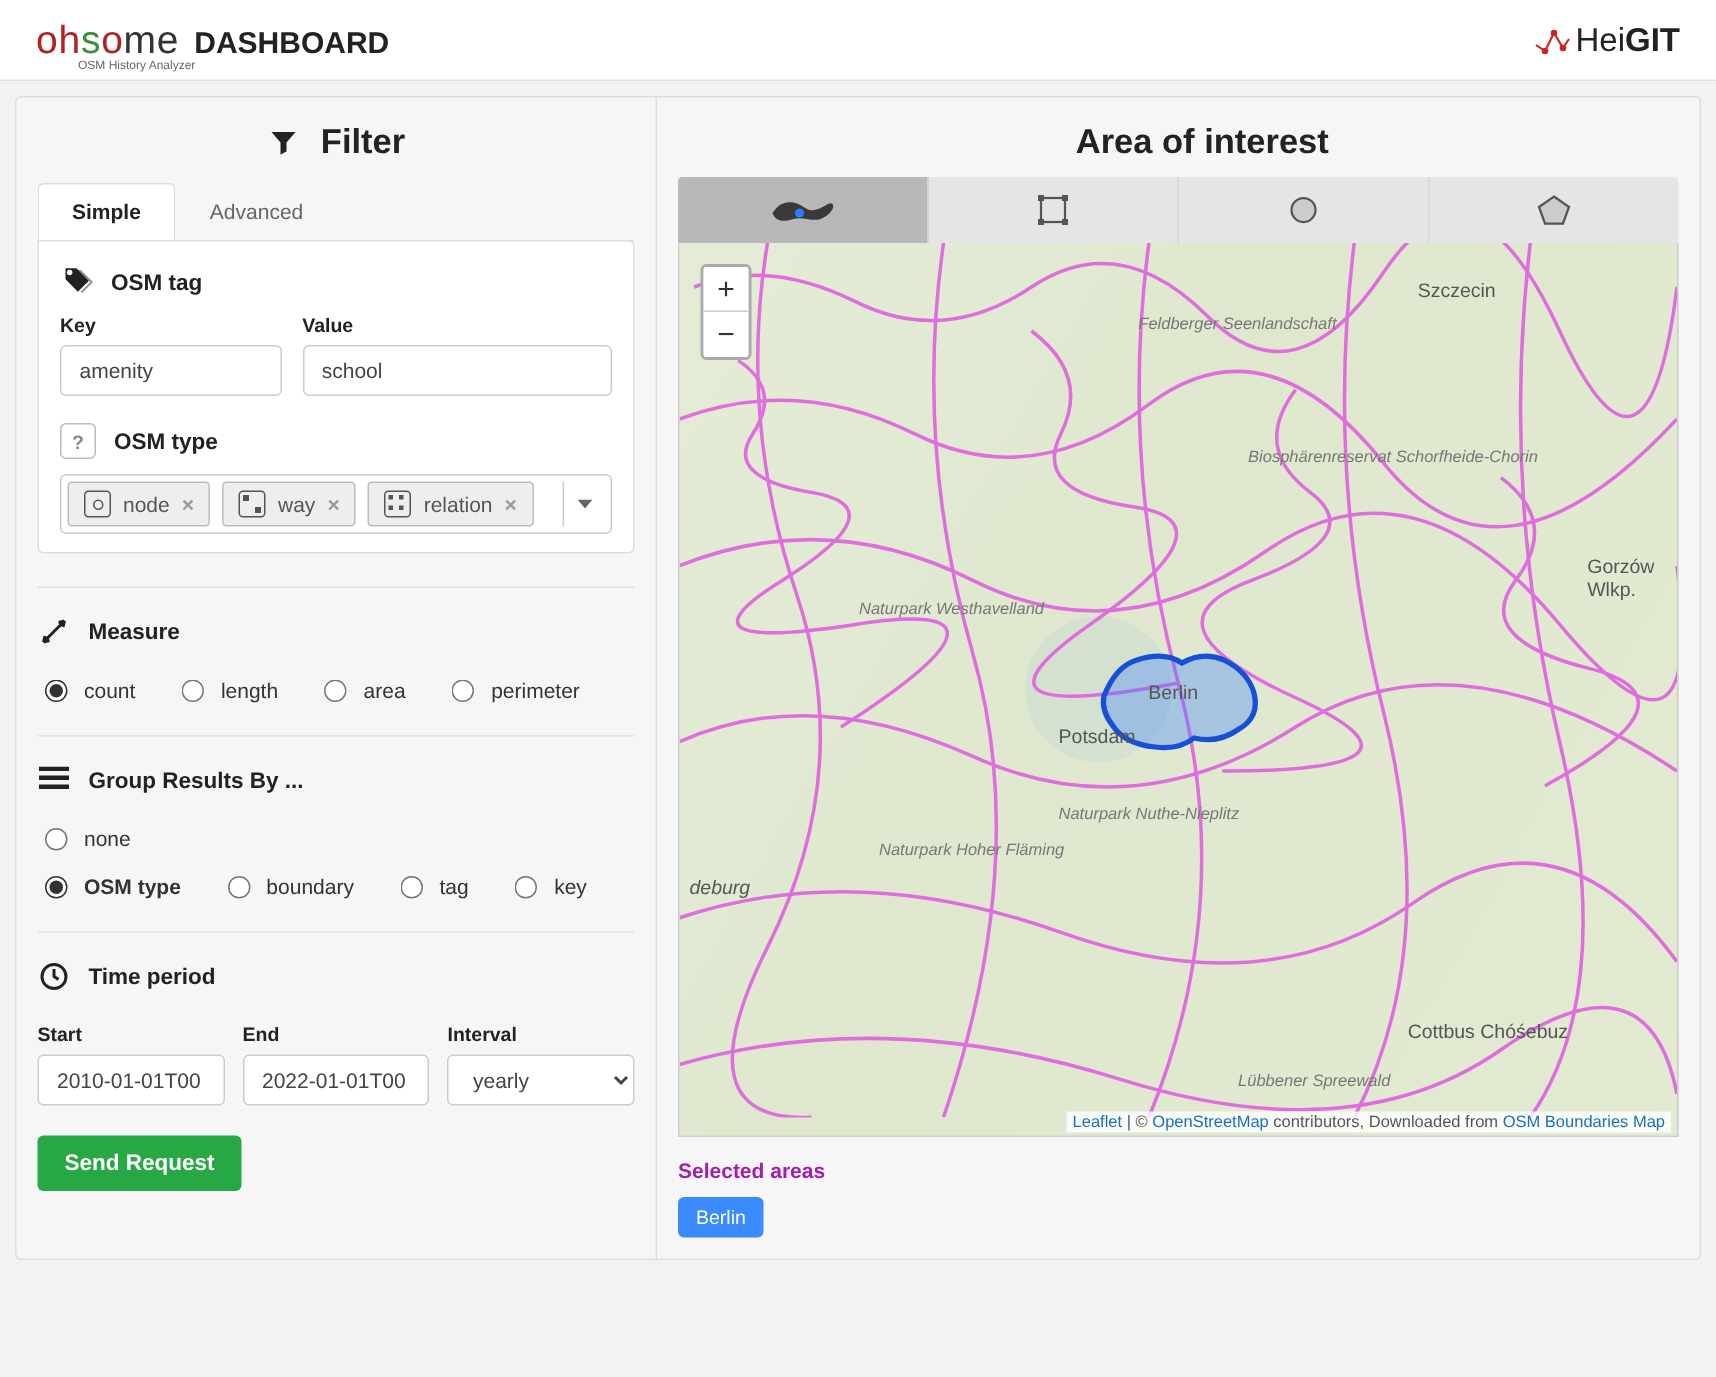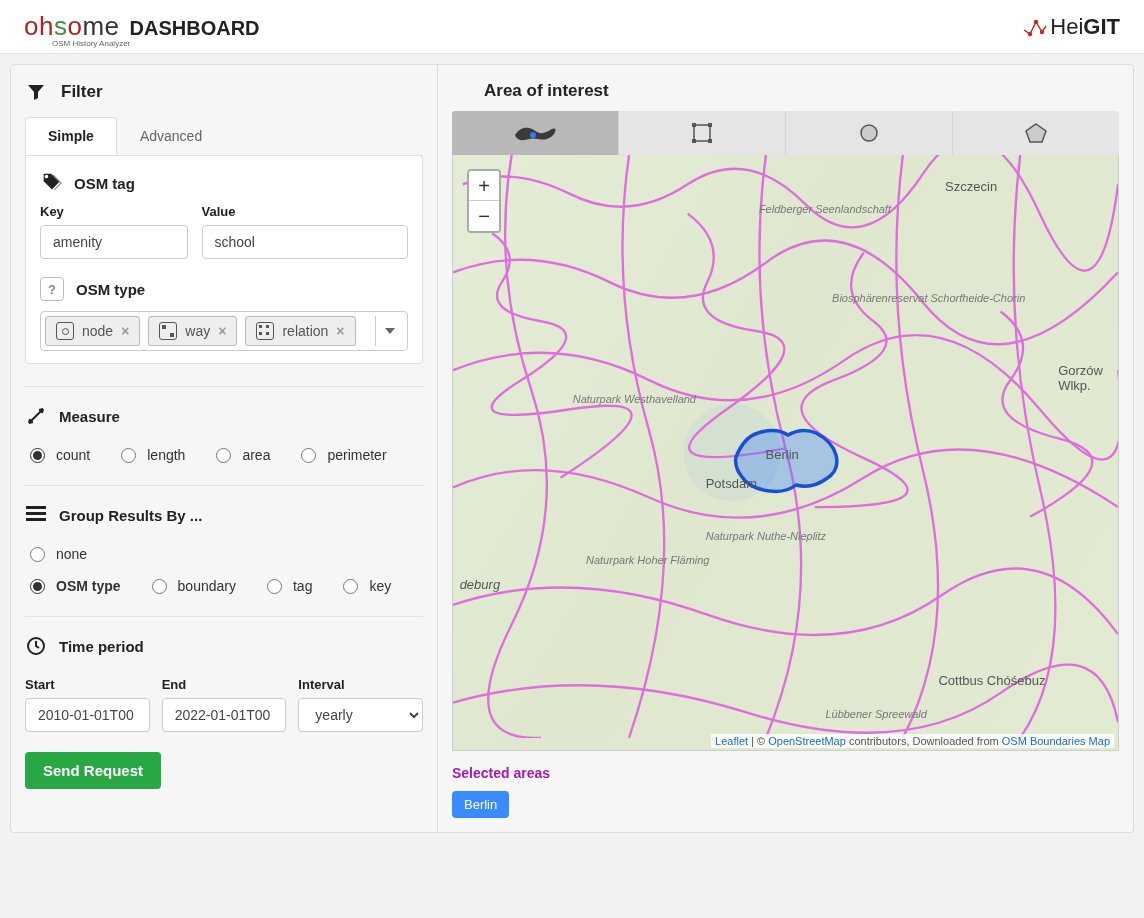--- a/index.html
+++ b/index.html
@@ -45,22 +45,23 @@
     flex:1;
     background:#f6f6f6;
     border:1px solid #ddd;
     border-left:none;
     border-radius:0 4px 4px 0;
     padding:12px 14px 14px 14px;
     display:flex; flex-direction:column;
   }
   .section-heading {
     display:flex; align-items:center; gap:14px;
-    font-size:17px; font-weight:700; color:#222;
+    font-size:23px; font-weight:700; color:#222;
     margin: 4px 0 14px 0;
+    justify-content: center;
   }
   .ico { width:22px; height:22px; display:inline-flex; align-items:center; justify-content:center;}
   .tabs { display:flex; border-bottom:1px solid #ddd; margin-bottom:-1px;}
   .tab {
     padding:10px 22px; font-size:14px; color:#666; cursor:pointer;
     border:1px solid transparent; border-bottom:none;
     background:transparent;
   }
   .tab.active {
     background:#fff; color:#222; font-weight:700;

